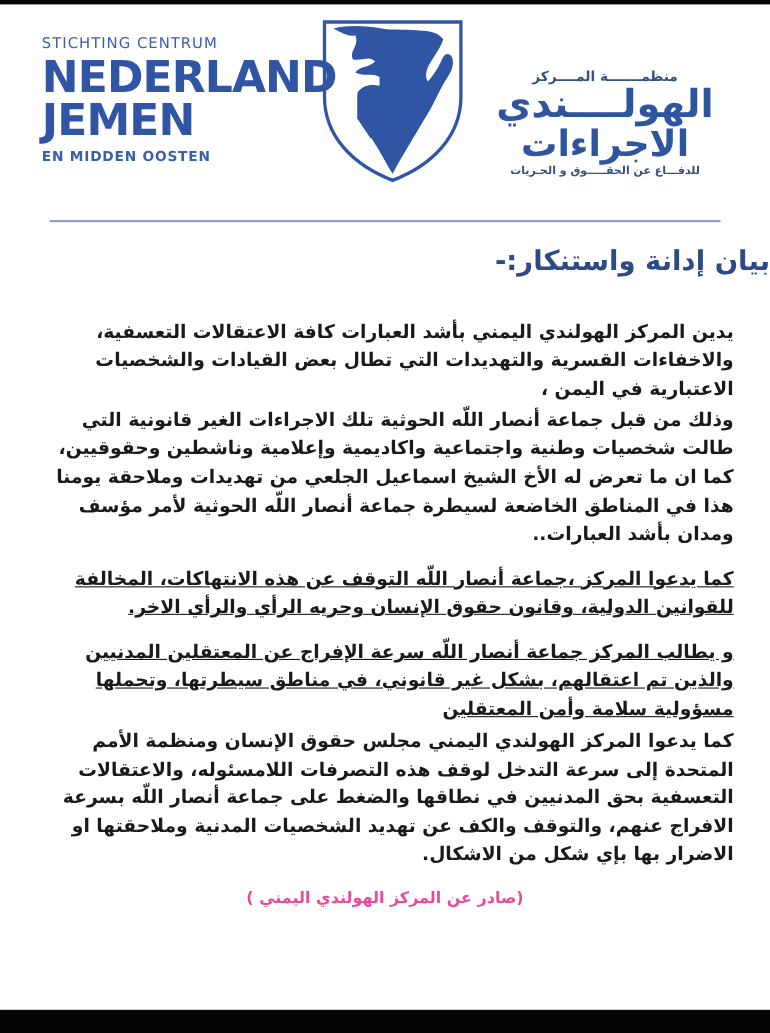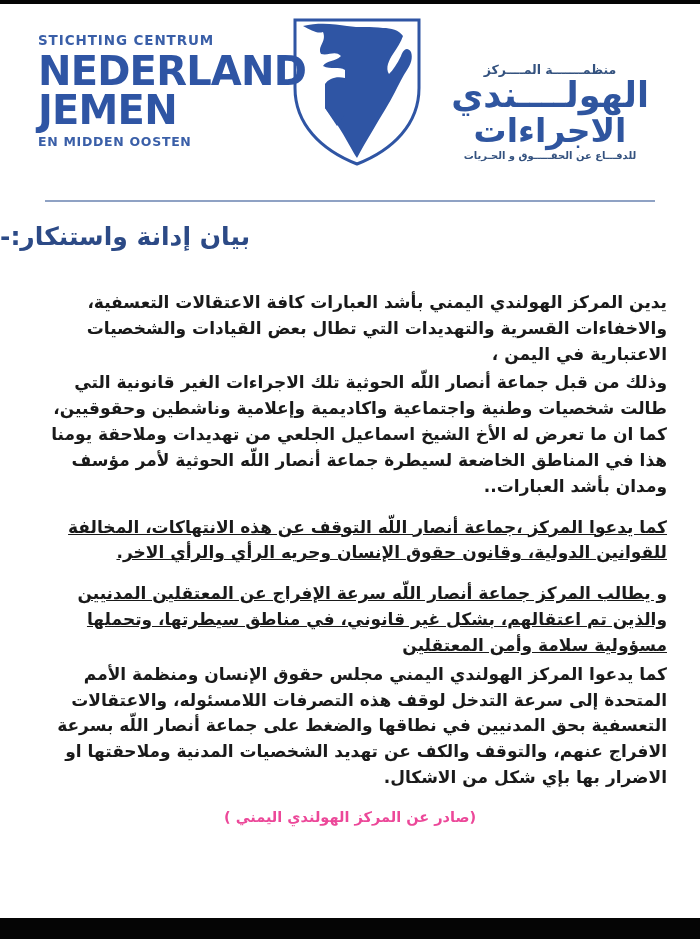--- a/index.html
+++ b/index.html
@@ -90,21 +90,21 @@
   .logo-latin {
     width: 250px;
     direction: ltr;
     text-align: left;
     color: #2f559f;
     padding-left: 6px;
     box-sizing: border-box;
   }
   .logo-latin .sub-top {
     font-size: 13.5px;
-    font-weight: 700;
+    font-weight: 400;
     letter-spacing: 0.9px;
     color: #3a5fa8;
     margin-bottom: 4px;
   }
   .logo-latin .big {
     font-size: 40px;
     font-weight: 900;
     line-height: 0.98;
     letter-spacing: -0.8px;
     color: #2f55a4;
@@ -126,21 +126,21 @@
     height: 2px;
     background: #8fa2c4;
   }
 
   
   .doc-title {
     position: absolute;
     top: 222px;
     left: 0;
     width: 700px;
-    text-align: left;
+    text-align: right;
     font-size: 25px;
     font-weight: 700;
     color: #2c4a86;
     direction: rtl;
   }
 
   .body {
     position: absolute;
     top: 290px;
     left: 33px;

